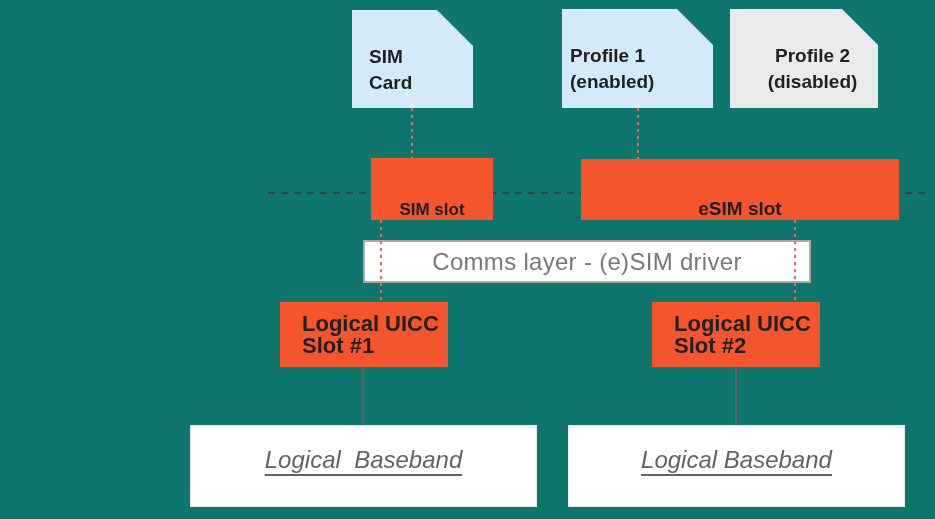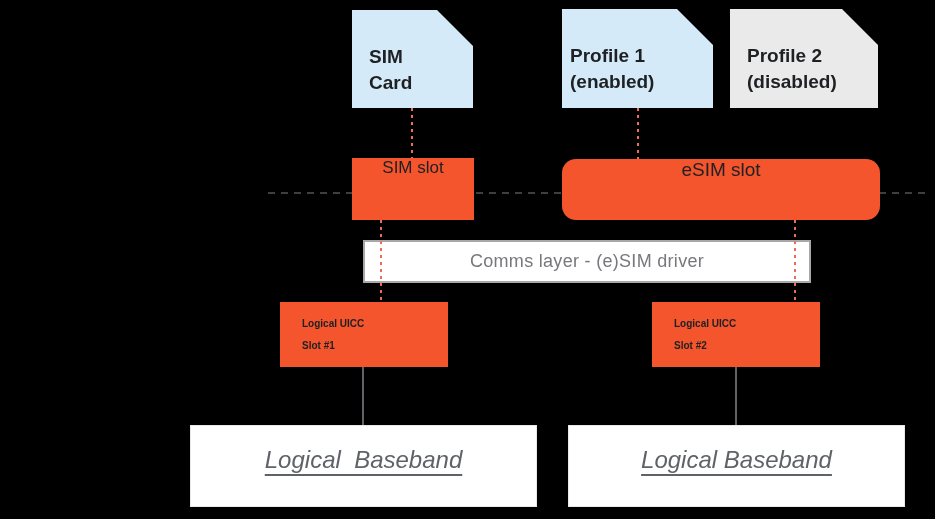--- a/index.html
+++ b/index.html
@@ -1,58 +1,58 @@
 <!DOCTYPE html>
 <html style="--orange: #F4552C; --light-blue: #D5EAF9; --light-gray: #EAEAEA; --dark-text: #1E2023; --gray-text: #77787B; --baseband-text: #5F6368; --red-dotted: #EC6B59; --dashed-line: #3C4043; --comms-border: #A8A8A8; --baseband-border: #E8E8E8; --connector-gray: #5F6368;"><head>
 <meta charset="utf-8">
 <style>
   html,body{margin:0;padding:0;background:#fff;}
   #canvas{
-    position:relative;width:935px;height:519px;background:#000000;
+    position:relative;width:935px;height:519px;background:#0f766e;
     font-family:"Liberation Sans","DejaVu Sans",sans-serif;overflow:hidden;
   }
   .node{position:absolute;box-sizing:border-box;}
   .label{white-space:pre-wrap;}
 
   
   .card{
     clip-path:polygon(0 0, calc(100% - 36px) 0, 100% 36px, 100% 100%, 0 100%);
     display:flex;flex-direction:column;justify-content:flex-start;
     padding:34px 0 0 17px;font-weight:bold;font-size:19px;line-height:26px;
     color:var(--dark-text);
   }
   .card.blue{background:var(--light-blue);}
-  .card.gray{background:var(--light-gray);}
+  .card.gray{background:var(--light-gray);text-align:center;}
 
   #sim-card{left:352px;top:10px;width:121px;height:98px;}
   #profile1{left:562px;top:9px;width:151px;height:99px;padding-left:8px;}
   #profile2{left:730px;top:9px;width:148px;height:99px;}
 
   #terminal-uicc{
     left:6px;top:160px;width:262px;height:62px;background:#ECECEC;
     display:flex;align-items:center;justify-content:center;
     font-weight:bold;font-size:19px;color:var(--dark-text);
   }
 
   .slot{
-    background:var(--orange);display:flex;align-items:flex-start;justify-content:center;
-    font-weight:normal;color:var(--dark-text);z-index:2;
+    background:var(--orange);display:flex;align-items:flex-end;justify-content:center;
+    font-weight:bold;color:var(--dark-text);z-index:2;margin-left:19px;
   }
   #sim-slot{left:352px;top:158px;width:122px;height:62px;font-size:17px;}
-  #esim-slot{left:562px;top:159px;width:318px;height:61px;font-size:19px;border-radius:14px;}
+  #esim-slot{left:562px;top:159px;width:318px;height:61px;font-size:19px;}
 
   #comms-layer{
     left:363px;top:240px;width:448px;height:43px;background:#fff;
     border:2px solid var(--comms-border);z-index:1;
     display:flex;align-items:center;justify-content:center;
-    font-size:18px;color:var(--gray-text);letter-spacing:.3px;
+    font-size:24px;color:var(--gray-text);letter-spacing:.3px;
   }
 
   .uicc{
-    background:var(--orange);color:var(--dark-text);font-weight:bold;font-size:10px;
+    background:var(--orange);color:var(--dark-text);font-weight:bold;font-size:22px;
     line-height:22px;padding:11px 0 0 22px;z-index:2;
   }
   #uicc-slot1{left:280px;top:302px;width:168px;height:65px;}
   #uicc-slot2{left:652px;top:302px;width:168px;height:65px;}
 
   .baseband{
     background:#fff;border:1px solid var(--baseband-border);
     display:flex;align-items:center;justify-content:center;
     font-size:24px;color:var(--baseband-text);
   }

